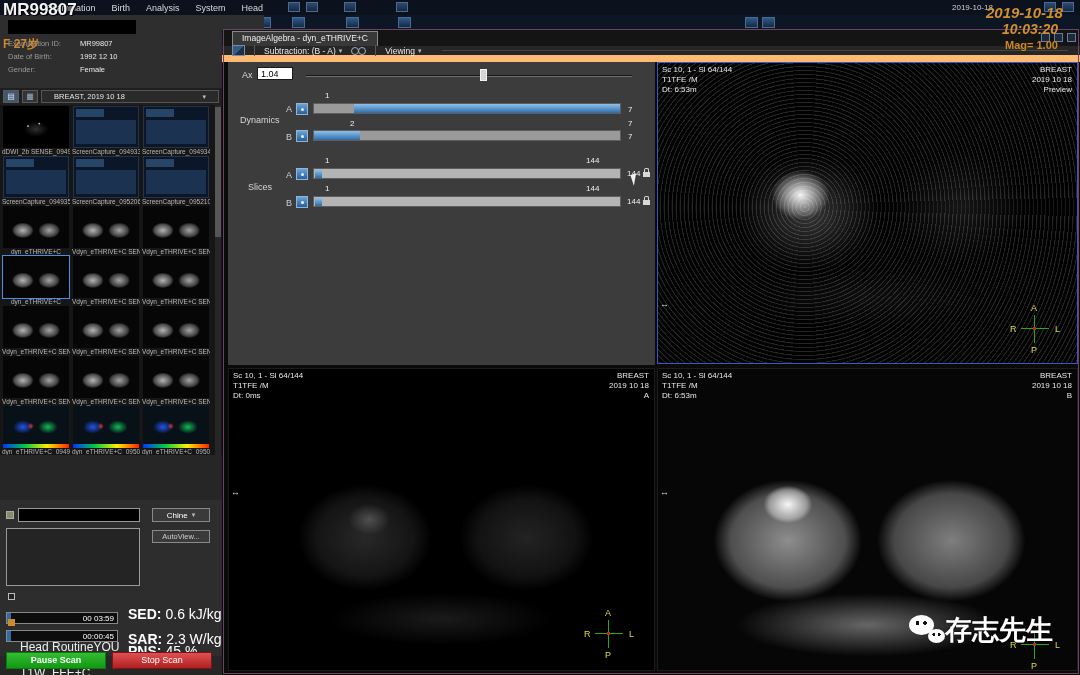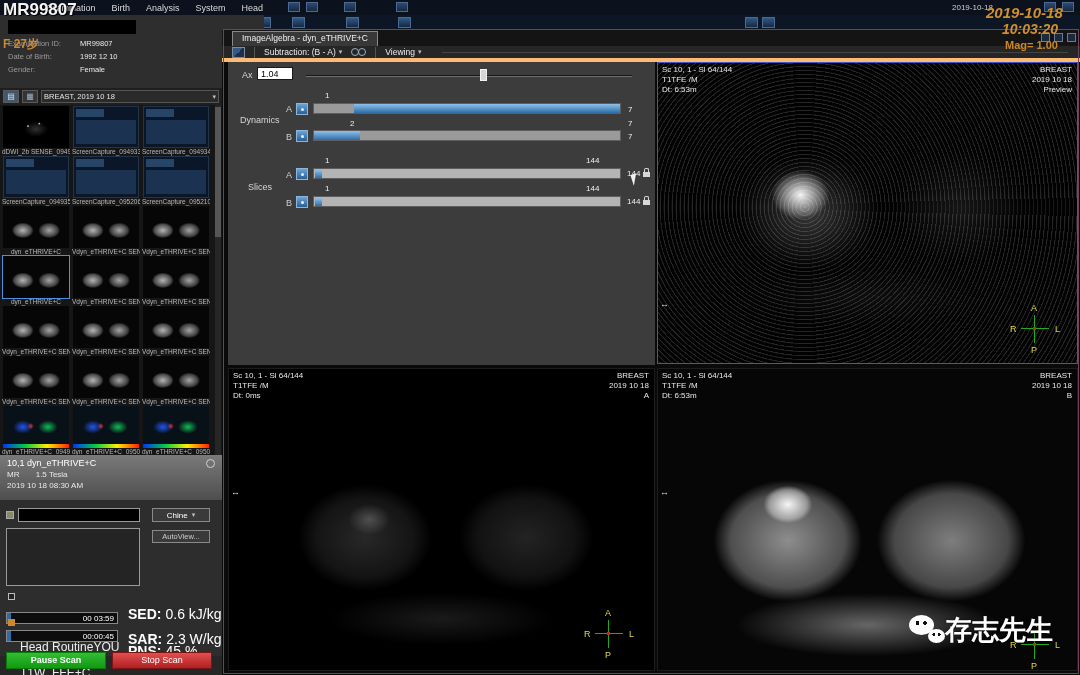--- a/index.html
+++ b/index.html
@@ -22,21 +22,21 @@
   .patient-info { position:absolute; left:0; top:0; width:264px; height:73px; background:#2e2e2e; }
   .redaction { position:absolute; background:#000; }
   .p-row { position:absolute; left:8px; display:flex; font-size:7.5px; }
   .p-label { width:72px; color:#9a9a9a; }
   .p-value { color:#e8e8e8; }
   .collapse-ic { position:absolute; right:6px; top:28px; color:#aaa; font-size:9px; }
 
   .study-row { position:absolute; left:0; top:73px; width:222px; height:17px; background:#1f1f1f; display:flex; align-items:center; gap:3px; padding:0 3px; }
   .view-btn { width:16px; height:13px; background:#343434; border:1px solid #5a5a5a; color:#9fb6cc; font-size:8px; line-height:11px; text-align:center; }
   .view-btn.active { background:#41576d; color:#d6e4f0; }
-  .study-select { flex:1; height:13px; background:#2a2a2a; border:1px solid #555; color:#e6e6e6; font-size:7.5px; line-height:11px; padding:0 2px; display:flex; justify-content:space-between; align-items:center; }
+  .study-select { flex:1; height:13px; background:#2a2a2a; border:1px solid #555; color:#e6e6e6; font-size:7.5px; line-height:11px; padding:0 12px; display:flex; justify-content:space-between; align-items:center; }
 
   .thumb-area { position:absolute; left:0; top:90px; width:222px; height:350px; background:#161616; overflow:hidden; }
   .thumb-grid { position:absolute; left:2px; top:1px; width:208px; display:flex; flex-wrap:wrap; column-gap:2px; }
   .thumb { width:68px; height:50px; }
   .t-img { width:66px; height:42px; margin:0 auto; background:#000; }
   .thumb.selected .t-img { outline:1px solid #4f8fe0; }
   .t-label { font-size:6.5px; color:#b8b8b8; text-align:center; white-space:nowrap; overflow:hidden; height:8px; line-height:8px; }
   .t-mri { background:
     radial-gradient(ellipse 14px 10px at 30% 58%, #b5b5b5, #4a4a4a 60%, rgba(0,0,0,0) 78%),
     radial-gradient(ellipse 14px 10px at 70% 58%, #a5a5a5, #404040 60%, rgba(0,0,0,0) 78%),
@@ -83,21 +83,21 @@
   .sq-orange { position:absolute; left:8px; top:119px; width:7px; height:7px; background:#cc8a2a; }
   .btn-pause { position:absolute; left:6px; top:152px; width:100px; height:17px; background:linear-gradient(#35bb35,#119911); border:1px solid #0a7a0a; color:#fff; font-size:9px; font-weight:bold; text-align:center; line-height:15px; }
   .btn-stop { position:absolute; left:112px; top:152px; width:100px; height:17px; background:linear-gradient(#e05050,#b02020); border:1px solid #7a1515; color:#fff; font-size:9px; font-weight:normal; text-align:center; line-height:15px; }
 
   
   .main-border { position:absolute; left:223px; top:29px; width:856px; height:645px; border:1px solid #6d4360; pointer-events:none; z-index:50; }
   .tab-row { position:absolute; left:222px; top:30px; width:858px; height:16px; background:#141414; }
   .algebra-tab { position:absolute; left:10px; top:1px; height:15px; background:#383838; border:1px solid #888; border-bottom:none; color:#f0f0f0; font-size:8.5px; line-height:13px; padding:0 9px; }
   .tr-icon { position:absolute; top:3px; width:9px; height:9px; border:1px solid #6a7a9a; background:#1c2a3c; }
 
-  .algebra-toolbar { position:absolute; left:222px; top:46px; width:858px; height:16px; background:#262626; border-bottom:4px solid #fdba74; display:flex; align-items:center; gap:9px; padding-left:10px; }
+  .algebra-toolbar { position:absolute; left:222px; top:46px; width:858px; height:16px; background:#262626; border-bottom:7px solid #fdba74; display:flex; align-items:center; gap:9px; padding-left:10px; }
   .ab-icon { width:13px; height:11px; border:1px solid #7a8aa0; background:linear-gradient(135deg,#355a85 50%,#1c2f47 50%); }
   .tool-label { font-size:8.5px; color:#ececec; display:flex; align-items:center; gap:3px; }
   .caret { font-size:7px; color:#bcbcbc; }
   .vsep { width:1px; height:11px; background:#555; }
   .binoc { position:relative; width:15px; height:8px; }
   .binoc::before, .binoc::after { content:""; position:absolute; top:0; width:6px; height:6px; border:1px solid #9ab0c6; border-radius:50%; }
   .binoc::before { left:0; } .binoc::after { right:0; }
   .tb-line { flex:1; height:1px; background:#444; margin:0 12px; }
 
   
@@ -317,31 +317,20 @@
           <div class="thumb">
             <div class="t-img t-map"></div>
             <div class="t-label">dyn_eTHRIVE+C_09501</div>
           </div>
         </div>
       <div class="tscroll">
           <div class="tscroll-thumb"></div>
         </div>
     </div>
 
-    <div class="series-bar">
-      <div class="series-line1">
-        <span>10,1 dyn_eTHRIVE+C</span>
-        <span class="series-ic"></span>
-      </div>
-      <div class="series-line2">
-        <span>MR</span>
-        <span>1.5 Tesla</span>
-      </div>
-      <div class="series-line3">2019 10 18  08:30 AM</div>
-    </div>
 
     <div class="scan-panel">
       <span class="sp-ic"></span>
       <div class="sp-input">
         <div class="redaction" style="left:1px;top:1px;right:1px;bottom:1px"></div>
       </div>
       <div class="sp-btn sp-chine">
         <span>Chine</span>
         <span class="caret">▾</span>
       </div>

